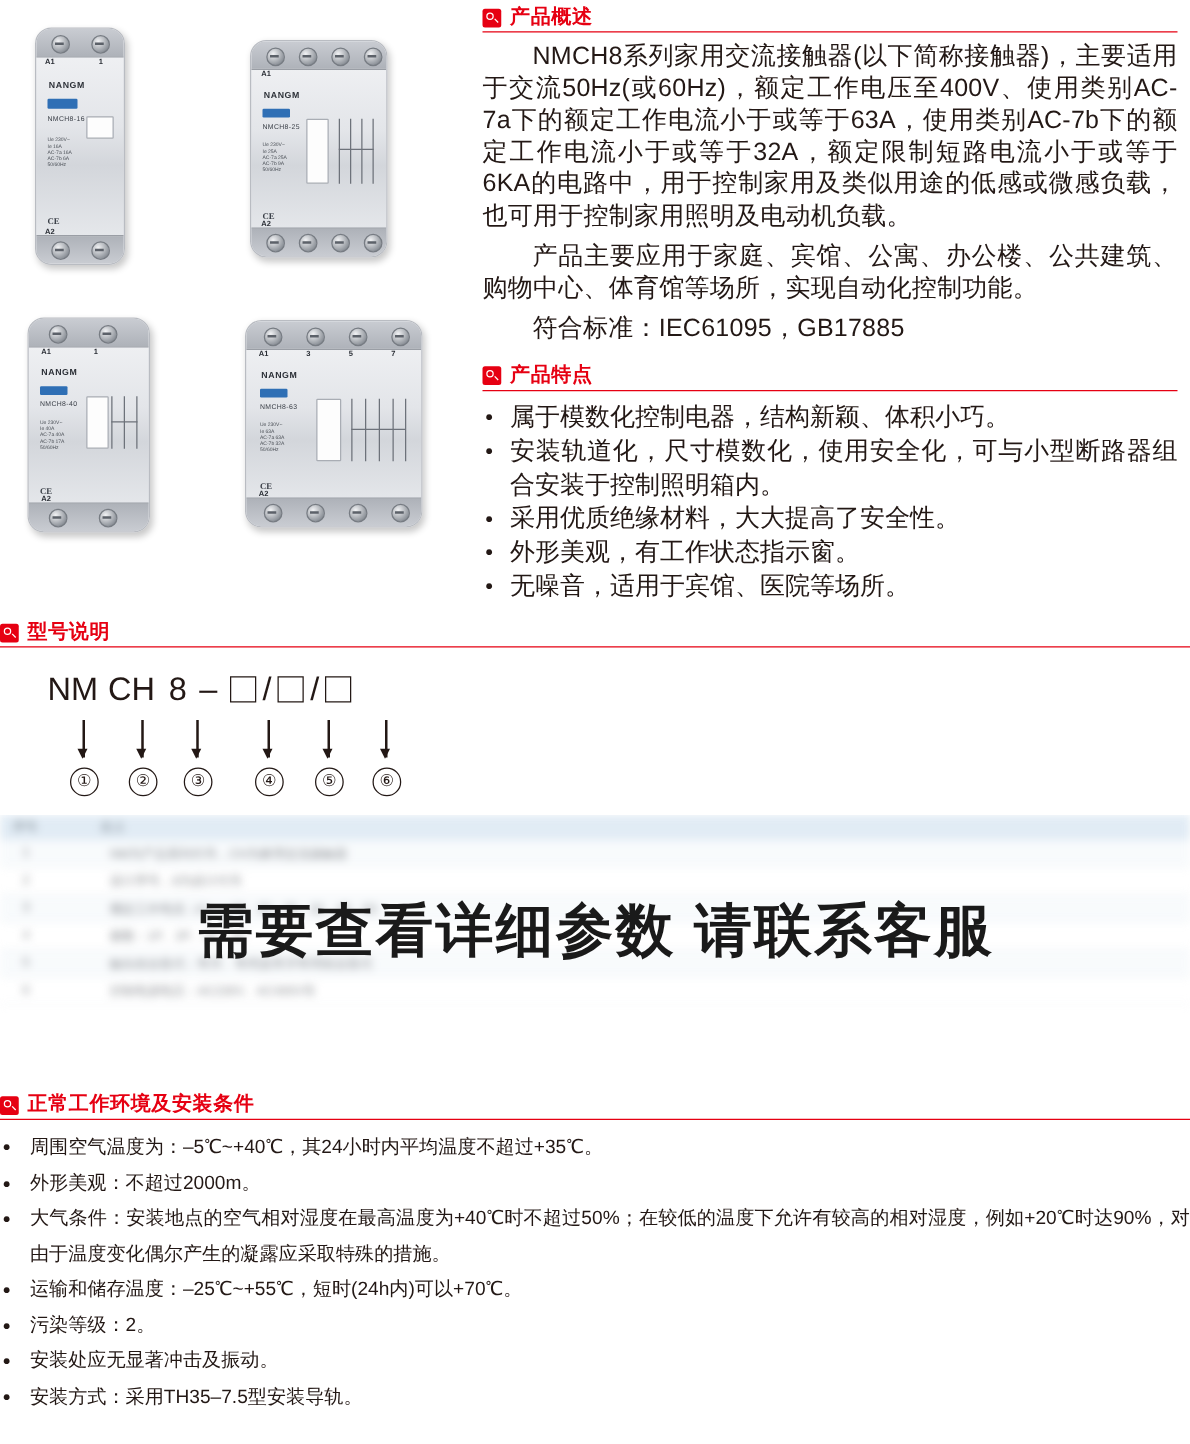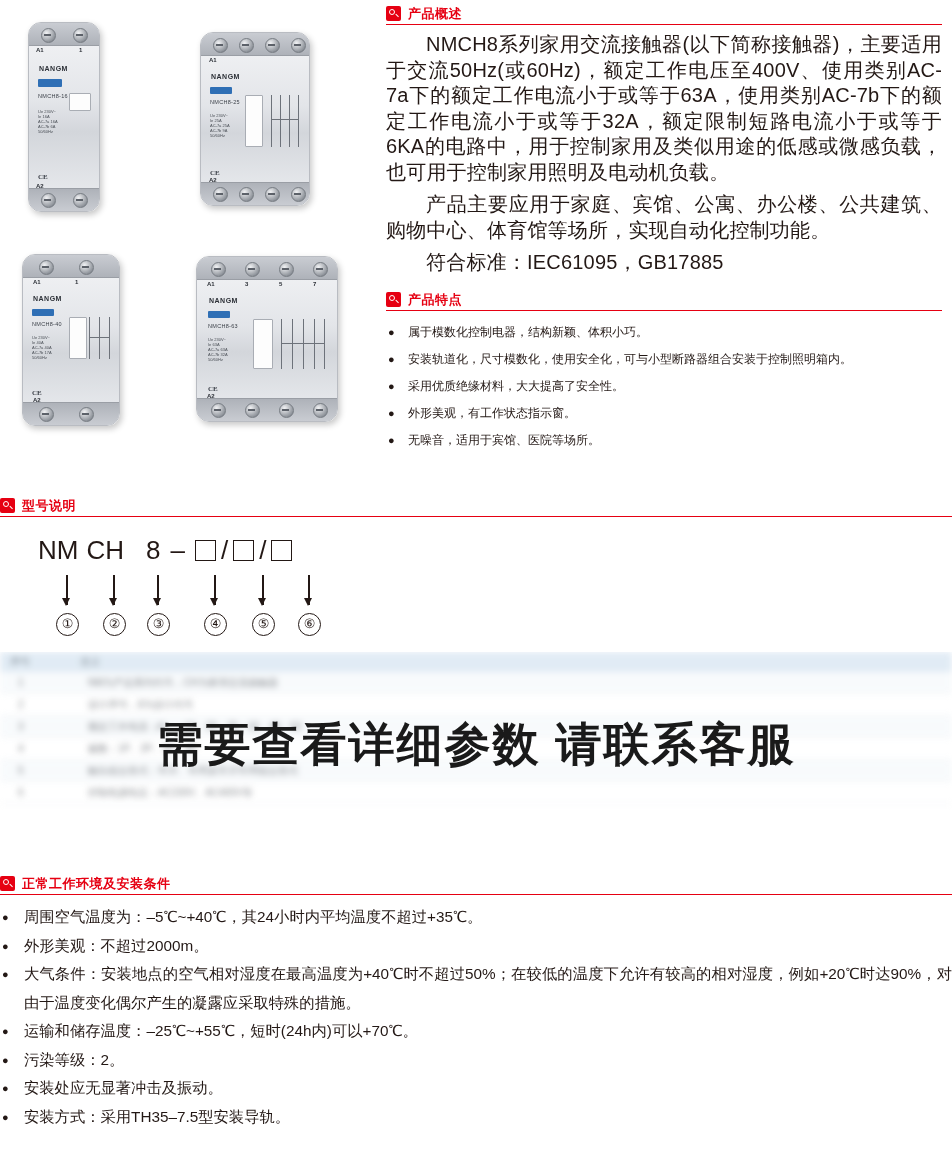--- a/index.html
+++ b/index.html
@@ -53,21 +53,21 @@
     position: absolute;
     left: 9px;
     top: 9px;
     width: 4px;
     height: 1.4px;
     background: #ffffff;
     transform: rotate(45deg);
   }
   .sec-head .title {
     color: #e60012;
-    font-size: 13px;
+    font-size: 16px;
     font-weight: bold;
     letter-spacing: 0.5px;
     line-height: 1;
   }
 
   
   .right-col {
     position: absolute;
     left: 386px;
     top: 6px;
@@ -81,21 +81,21 @@
     letter-spacing: 0.2px;
   }
   .indent { text-indent: 2em; }
 
   .bullets {
     margin: 8px 0 0 0;
     padding: 0;
     list-style: none;
   }
   .bullets li {
-    font-size: 12px;
+    font-size: 20px;
     line-height: 27px;
     position: relative;
     padding-left: 22px;
     text-align: justify;
   }
   .bullets li::before {
     content: "●";
     position: absolute;
     left: 2px;
     top: 0;
@@ -491,21 +491,21 @@
 
   <div class="model-sec">
     <div class="sec-head">
       <span class="marker"></span>
       <span class="title">型号说明</span>
     </div>
 
     <div class="model-graphic">
       <div class="mg-row">
         <span style="margin-right:8px;">NM</span>
-        <span style="margin-right:22px;">CH</span>
+        <span style="margin-right:11px;">CH</span>
         <span style="margin-right:10px;">8</span>
         <span style="margin-right:10px;">–</span>
         <span class="boxsq"></span>
         <span style="margin:0 5px;">/</span>
         <span class="boxsq"></span>
         <span style="margin:0 5px;">/</span>
         <span class="boxsq"></span>
       </div>
 
       <div class="arrows">

